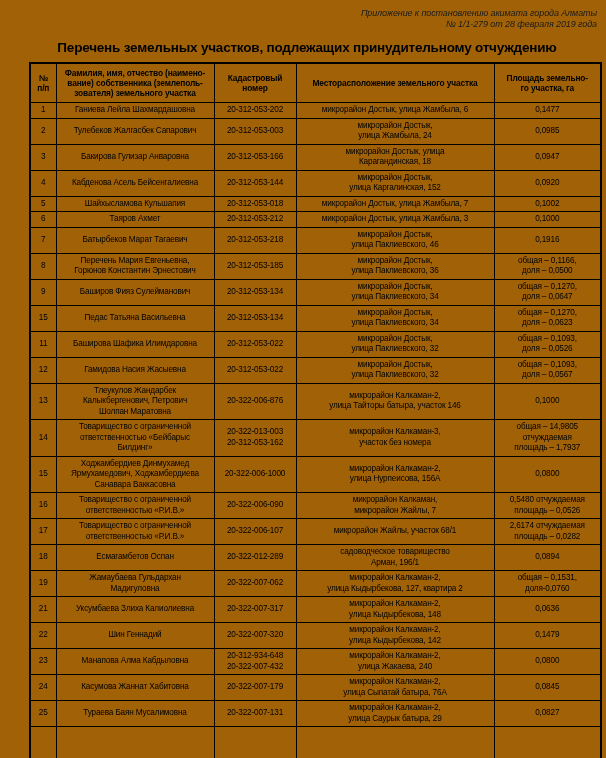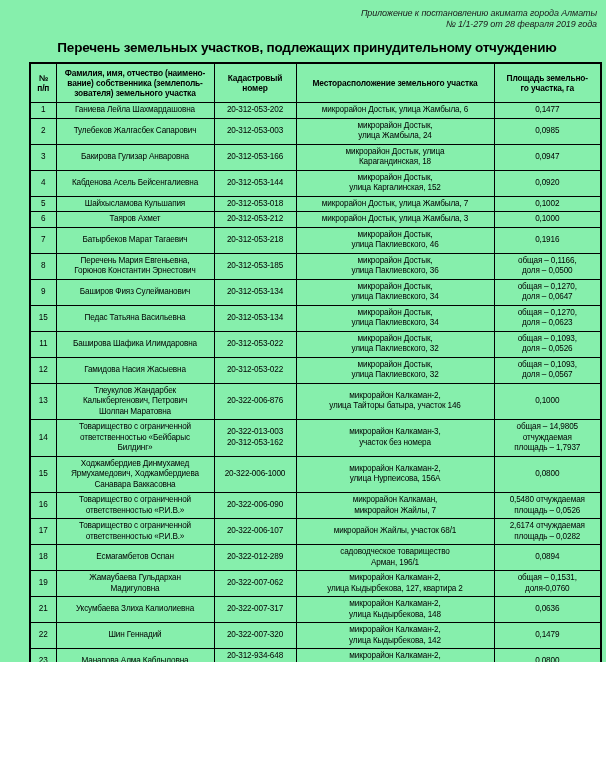--- a/index.html
+++ b/index.html
@@ -1,21 +1,21 @@
 <!DOCTYPE html>
 <html><head>
 <meta charset="utf-8">
 <style>
   * { box-sizing: border-box; }
   html, body { margin: 0; padding: 0; background: #ffffff; }
   .page {
     position: relative;
     width: 606px;
-    height: 662px;
-    background: #86efac;
+    height: 758px;
+    background: #a16207;
     color: #000000;
     font-family: "Liberation Sans", sans-serif;
     overflow: hidden;
   }
   .annotation {
     position: absolute;
     top: 8px;
     right: 9px;
     text-align: right;
     font-style: italic;
@@ -299,20 +299,28 @@
           <td>0,0800</td>
         </tr>
         <tr>
           <td>24</td>
           <td>Касумова Жаннат Хабитовна</td>
           <td>20-322-007-179</td>
           <td>микрорайон Калкаман-2,
 улица Сыпатай батыра, 76А</td>
           <td>0,0845</td>
         </tr>
+        <tr>
+          <td>25</td>
+          <td>Тураева Баян Мусалимовна</td>
+          <td>20-322-007-131</td>
+          <td>микрорайон Калкаман-2,
+улица Саурык батыра, 29</td>
+          <td>0,0827</td>
+        </tr>
         <tr class="partial">
           <td></td>
           <td></td>
           <td></td>
           <td></td>
           <td></td>
         </tr>
       </tbody>
   </table>
 

